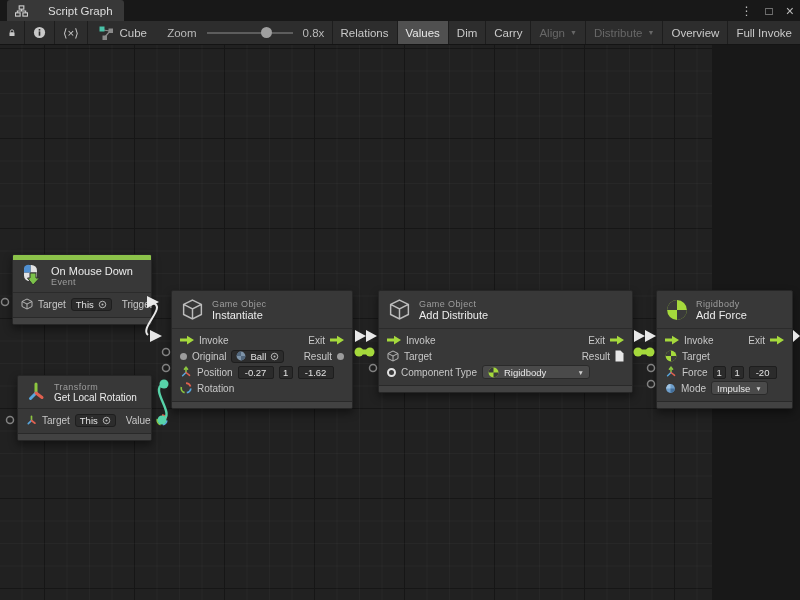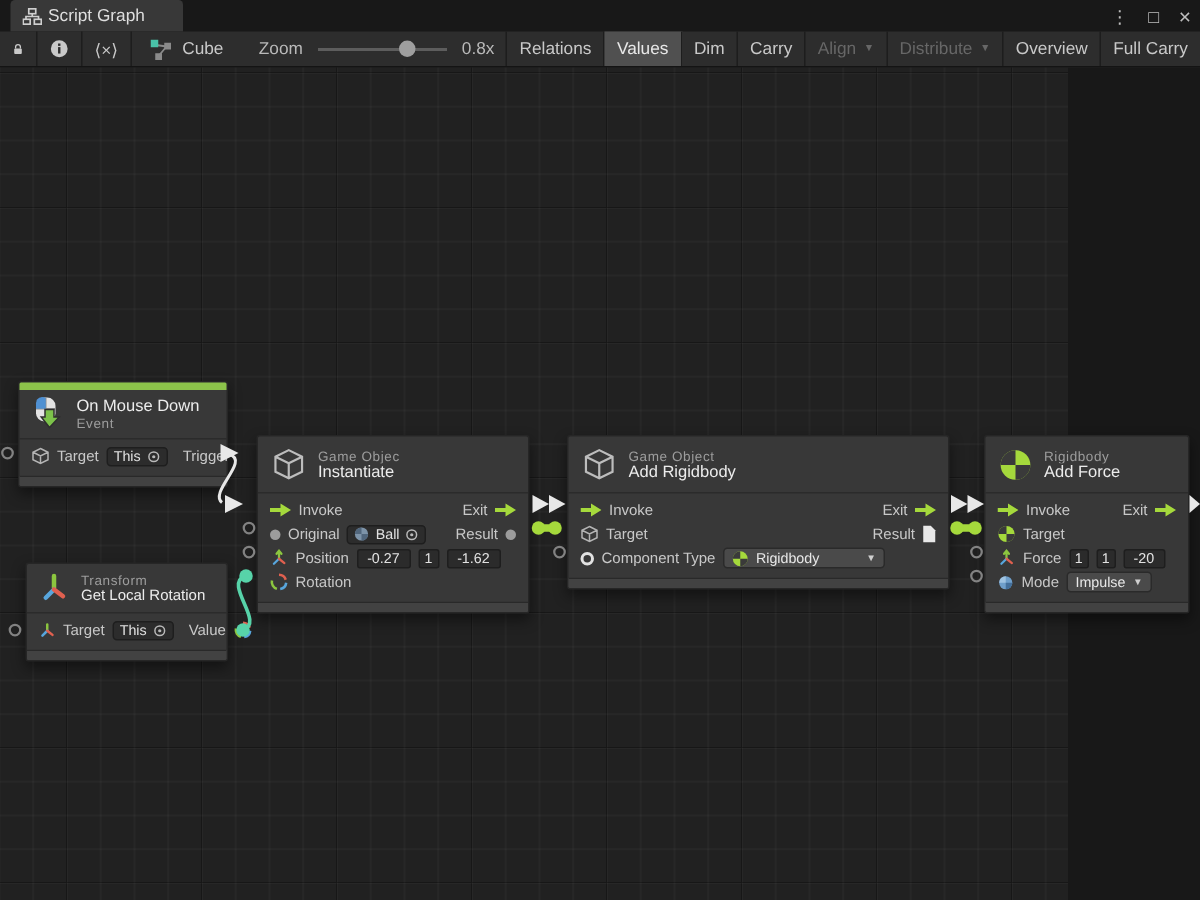--- a/index.html
+++ b/index.html
@@ -3,22 +3,22 @@
 <meta charset="utf-8">
 <style>
   * { margin:0; padding:0; box-sizing:border-box; }
   html,body { width:800px; height:600px; overflow:hidden; background:#151515;
     font-family:"Liberation Sans", sans-serif; -webkit-font-smoothing:antialiased; }
   .window { position:relative; width:800px; height:600px; background:#181818; }
 
   
   .tabbar { position:absolute; left:0; top:0; width:800px; height:21px; background:#181818;
     display:flex; align-items:flex-end; }
-  .tab { margin-left:7px; height:21px; padding:0 25px 0 8px; background:#383838;
-    border-radius:3px 3px 0 0; display:flex; align-items:center; gap:4px;
+  .tab { margin-left:7px; height:21px; padding:0 11px 0 8px; background:#383838;
+    border-radius:3px 3px 0 0; display:flex; align-items:center; gap:20px;
     color:#dedede; font-size:11.5px; }
   .win-controls { position:absolute; right:6px; top:0; height:21px; display:flex;
     align-items:center; gap:13px; color:#bdbdbd; font-size:12px; }
   .win-controls span { cursor:default; line-height:1; }
 
   
   .toolbar { position:absolute; left:0; top:21px; width:800px; height:24px; background:#2d2d2d;
     border-bottom:1px solid #141414; display:flex; align-items:stretch; color:#c9c9c9;
     font-size:11.5px; }
   .tb-btn { display:flex; align-items:center; justify-content:center; padding:0 8px;
@@ -153,21 +153,21 @@
       <span class="tb-caret">▼</span>
     </div>
     <div class="tb-btn disabled">
       <span>Distribute</span>
       <span class="tb-caret">▼</span>
     </div>
     <div class="tb-btn">
       <span>Overview</span>
     </div>
     <div class="tb-btn" style="border-right:none">
-      <span>Full Carry</span>
+      <span>Full Invoke</span>
     </div>
   </div>
 
   <div class="canvas">
 
     <div class="node" style="left:12px; top:209px; width:140px;">
       <div class="event-bar"></div>
       <div class="node-header" style="padding:4px 8px;">
         <span class="nh-icon">
           <svg width="22" height="24" viewBox="0 0 22 24">
@@ -331,21 +331,21 @@
 
     <div class="node" style="left:378px; top:245px; width:255px;">
       <div class="node-header" style="height:37px;">
         <span class="nh-icon">
           <svg width="23" height="24" viewBox="0 0 22 23">
               <path d="M11 2 L19.5 6.2 V15.8 L11 20 L2.5 15.8 V6.2 Z M2.5 6.2 L11 10.4 L19.5 6.2 M11 10.4 V20" fill="none" stroke="#bdbdbd" stroke-width="1.4"></path>
             </svg>
         </span>
         <span class="nh-text">
           <span class="nh-cat">Game Object</span>
-          <span class="nh-title">Add Rigidbody</span>
+          <span class="nh-title">Add Distribute</span>
         </span>
       </div>
       <div class="node-div"></div>
       <div class="node-body">
         <div class="port-row">
           <svg width="14" height="10" viewBox="0 0 16 10">
               <path d="M0 3.4 H8 V0 L16 5 L8 10 V6.6 H0 Z" fill="#a5d93c"></path>
             </svg>
           <span>Invoke</span>
           <span class="grow"></span>

